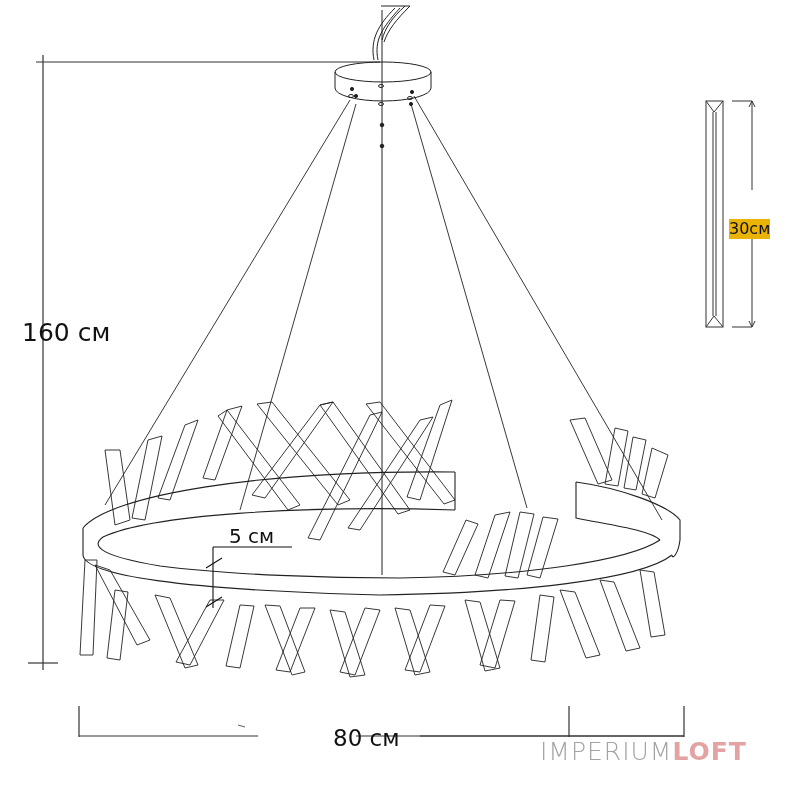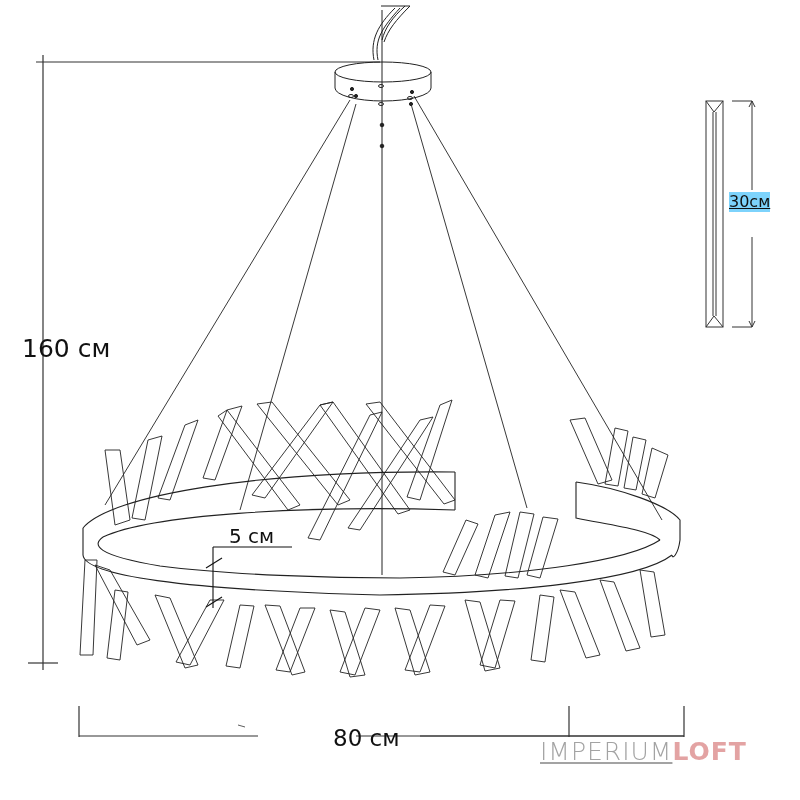--- a/index.html
+++ b/index.html
@@ -1,26 +1,26 @@
 <!DOCTYPE html>
 <html><head>
 <meta charset="utf-8">
 <style>
   html, body { margin: 0; padding: 0; background: #ffffff; }
   body { width: 800px; height: 800px; position: relative; overflow: hidden;
          font-family: "DejaVu Sans", "Liberation Sans", sans-serif; }
   #stage { position: absolute; left: 0; top: 0; width: 800px; height: 800px; }
   .lbl { position: absolute; color: #111; white-space: nowrap; line-height: 1; }
-  .lbl-height { left: 22px; top: 336px; font-size: 25px; }
+  .lbl-height { left: 22px; top: 320px; font-size: 25px; }
   .lbl-width  { left: 333px; top: 727px; font-size: 23px; }
   .lbl-band   { left: 229px; top: 526px; font-size: 20px; }
-  .lbl-crystal{ left: 729px; top: 192px; font-size: 16px; background:#7dd3fc; padding: 2px 0; text-decoration: underline; }
+  .lbl-crystal{ left: 729px; top: 219px; font-size: 16px; background:#eab308; padding: 2px 0; }
   .brand { position: absolute; left: 540px; top: 737px; font-size: 25px;
            letter-spacing: 1px; font-family: "DejaVu Sans", sans-serif; font-weight: 300; }
-  .brand-a { color: var(--brand-gray); text-decoration: underline; }
+  .brand-a { color: var(--brand-gray); }
   .brand-b { color: var(--brand-pink); font-weight: bold; }
 </style>
 </head>
 <body style="--brand-gray: #a3a3a3; --brand-pink: #e3a3a3;">
 
 <svg id="stage" viewBox="0 0 800 800" xmlns="http://www.w3.org/2000/svg">
   <g fill="none" stroke="#222" stroke-width="1">
 
     <g stroke="#333" stroke-width="1.2">
       <line x1="36" y1="62" x2="380" y2="62"></line>

